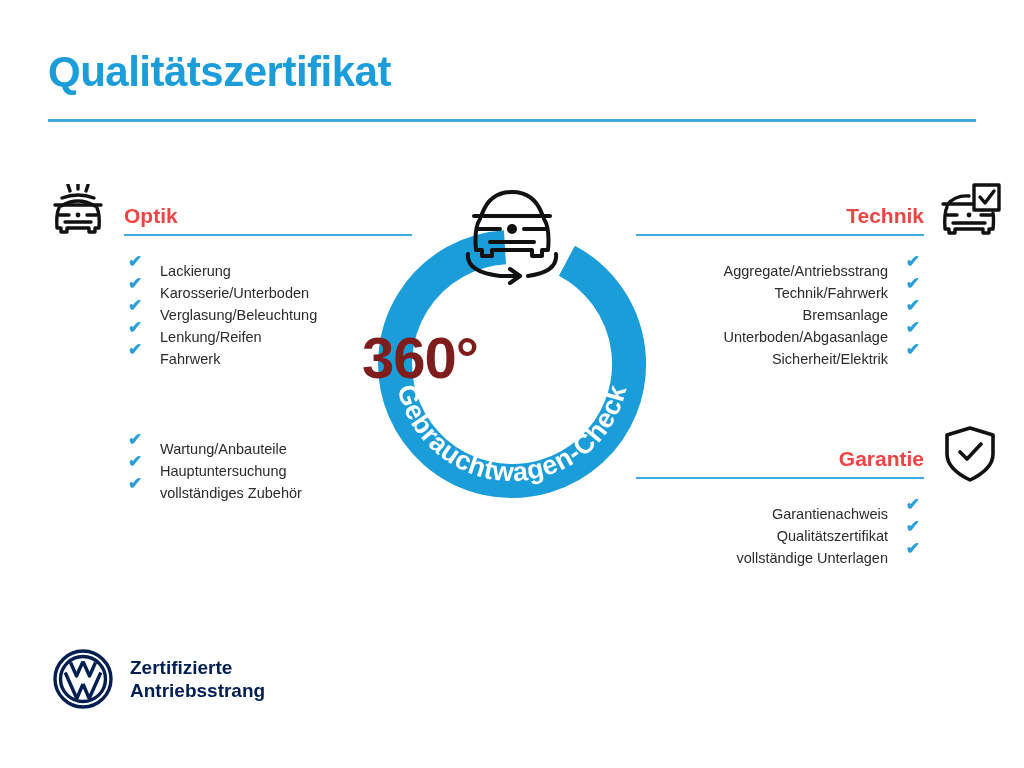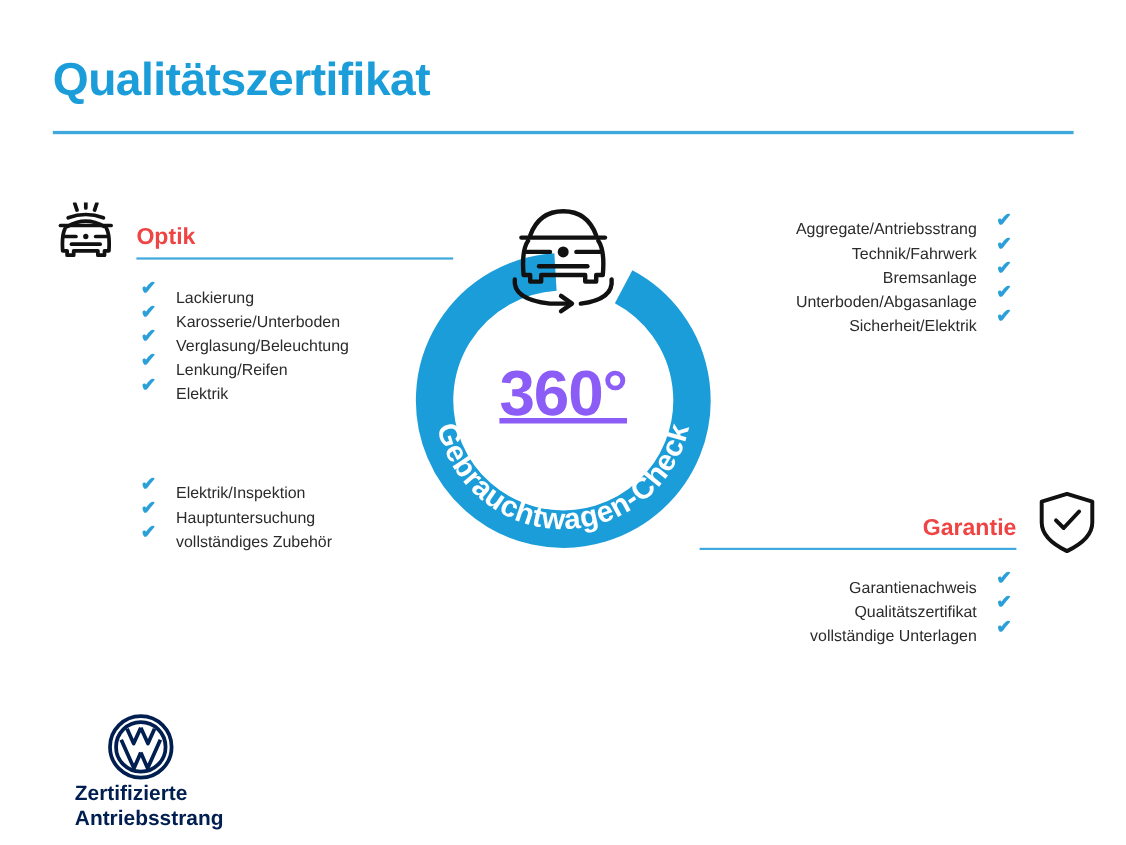--- a/index.html
+++ b/index.html
@@ -43,21 +43,21 @@
   }
 
   
   .section {
     position: absolute;
     width: 400px;
   }
   .sec-optik   { left: 40px;  top: 180px; }
   .sec-wartung { left: 40px;  top: 420px; }
   .sec-technik { left: 608px; top: 180px; }
-  .sec-garantie{ left: 608px; top: 444px; }
+  .sec-garantie{ left: 608px; top: 423px; }
 
   .sec-head {
     position: relative;
     height: 62px;
   }
   .sec-icon {
     position: absolute;
     top: 0;
     width: 72px;
     height: 62px;
@@ -127,36 +127,33 @@
     top: 172px;
     width: 300px;
     height: 340px;
   }
   .badge svg { display: block; }
   .badge-360 {
     position: absolute;
     left: 0;
     right: 0;
     top: 152px;
-    text-align: center;
     font-size: 58px;
     font-weight: bold;
-    color: #8b5cf6;
+    color: #7f1d1d;
     letter-spacing: -1px;
-    text-decoration: underline;
   }
 
   
   .vw-lockup {
     position: absolute;
     left: 52px;
     top: 648px;
     display: flex;
     align-items: center;
-    flex-direction: column;
   }
   .vw-mark { width: 62px; height: 62px; flex: 0 0 62px; }
   .vw-text {
     margin-left: 16px;
     font-size: 19px;
     font-weight: bold;
     line-height: 1.22;
     color: #001e50;
   }
   .vw-text div { white-space: nowrap; }
@@ -203,26 +200,45 @@
       <li class="check-item">
         <span class="tick">✔</span>
         <span class="check-label">Verglasung/Beleuchtung</span>
       </li>
       <li class="check-item">
         <span class="tick">✔</span>
         <span class="check-label">Lenkung/Reifen</span>
       </li>
       <li class="check-item">
         <span class="tick">✔</span>
-        <span class="check-label">Elektrik</span>
+        <span class="check-label">Fahrwerk</span>
       </li>
     </ul>
   </div>
 
   <div class="section right sec-technik">
+    <div class="sec-head">
+      <div class="sec-icon">
+        <svg width="62" height="56" viewBox="0 0 62 56">
+          <g fill="none" stroke="#111111" stroke-width="3.4" stroke-linecap="round" stroke-linejoin="round">
+            <path d="M8 22 Q16 12 30 13"></path>
+            <path d="M4 21 L33 21"></path>
+            <path d="M8 24 Q5 30 6 46 L10 46 L10 50 L16 50 L16 46 L44 46 L44 50 L50 50 L50 46 L54 46 Q55 36 54 30"></path>
+            <path d="M8 32 L18 32"></path>
+            <path d="M42 32 L52 32"></path>
+            <path d="M14 40 L46 40"></path>
+            <rect x="35" y="2" width="25" height="25"></rect>
+            <path d="M41 14 L46 20 L55 8"></path>
+          </g>
+          <circle cx="30" cy="32" r="2.4" fill="#111111"></circle>
+        </svg>
+      </div>
+      <div class="sec-title">Technik</div>
+      <div class="sec-rule"></div>
+    </div>
     <ul class="check-list">
       <li class="check-item">
         <span class="check-label">Aggregate/Antriebsstrang</span>
         <span class="tick">✔</span>
       </li>
       <li class="check-item">
         <span class="check-label">Technik/Fahrwerk</span>
         <span class="tick">✔</span>
       </li>
       <li class="check-item">
@@ -237,21 +253,21 @@
         <span class="check-label">Sicherheit/Elektrik</span>
         <span class="tick">✔</span>
       </li>
     </ul>
   </div>
 
   <div class="section left sec-wartung">
     <ul class="check-list">
       <li class="check-item">
         <span class="tick">✔</span>
-        <span class="check-label">Elektrik/Inspektion</span>
+        <span class="check-label">Wartung/Anbauteile</span>
       </li>
       <li class="check-item">
         <span class="tick">✔</span>
         <span class="check-label">Hauptuntersuchung</span>
       </li>
       <li class="check-item">
         <span class="tick">✔</span>
         <span class="check-label">vollständiges Zubehör</span>
       </li>
     </ul>

